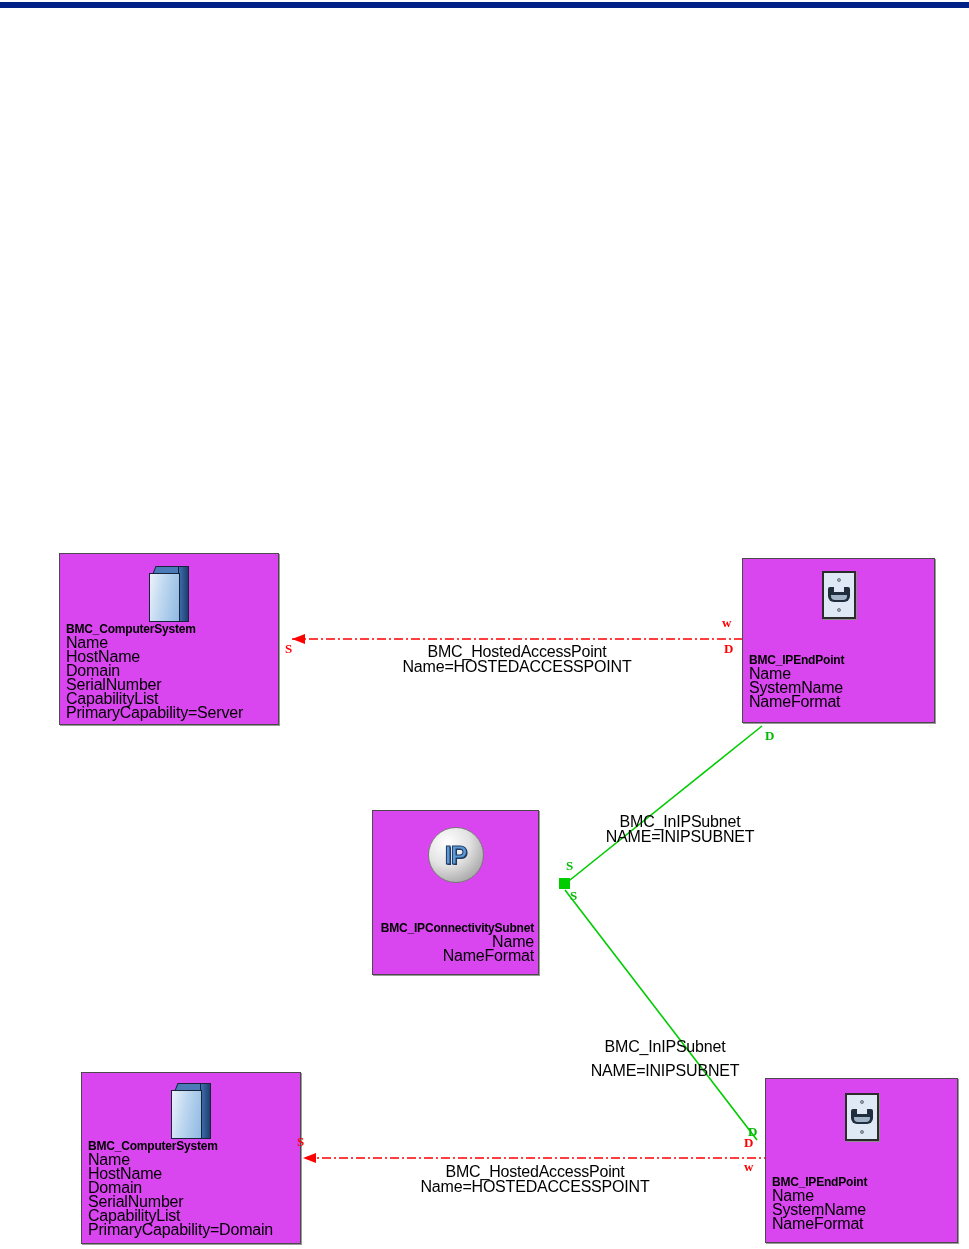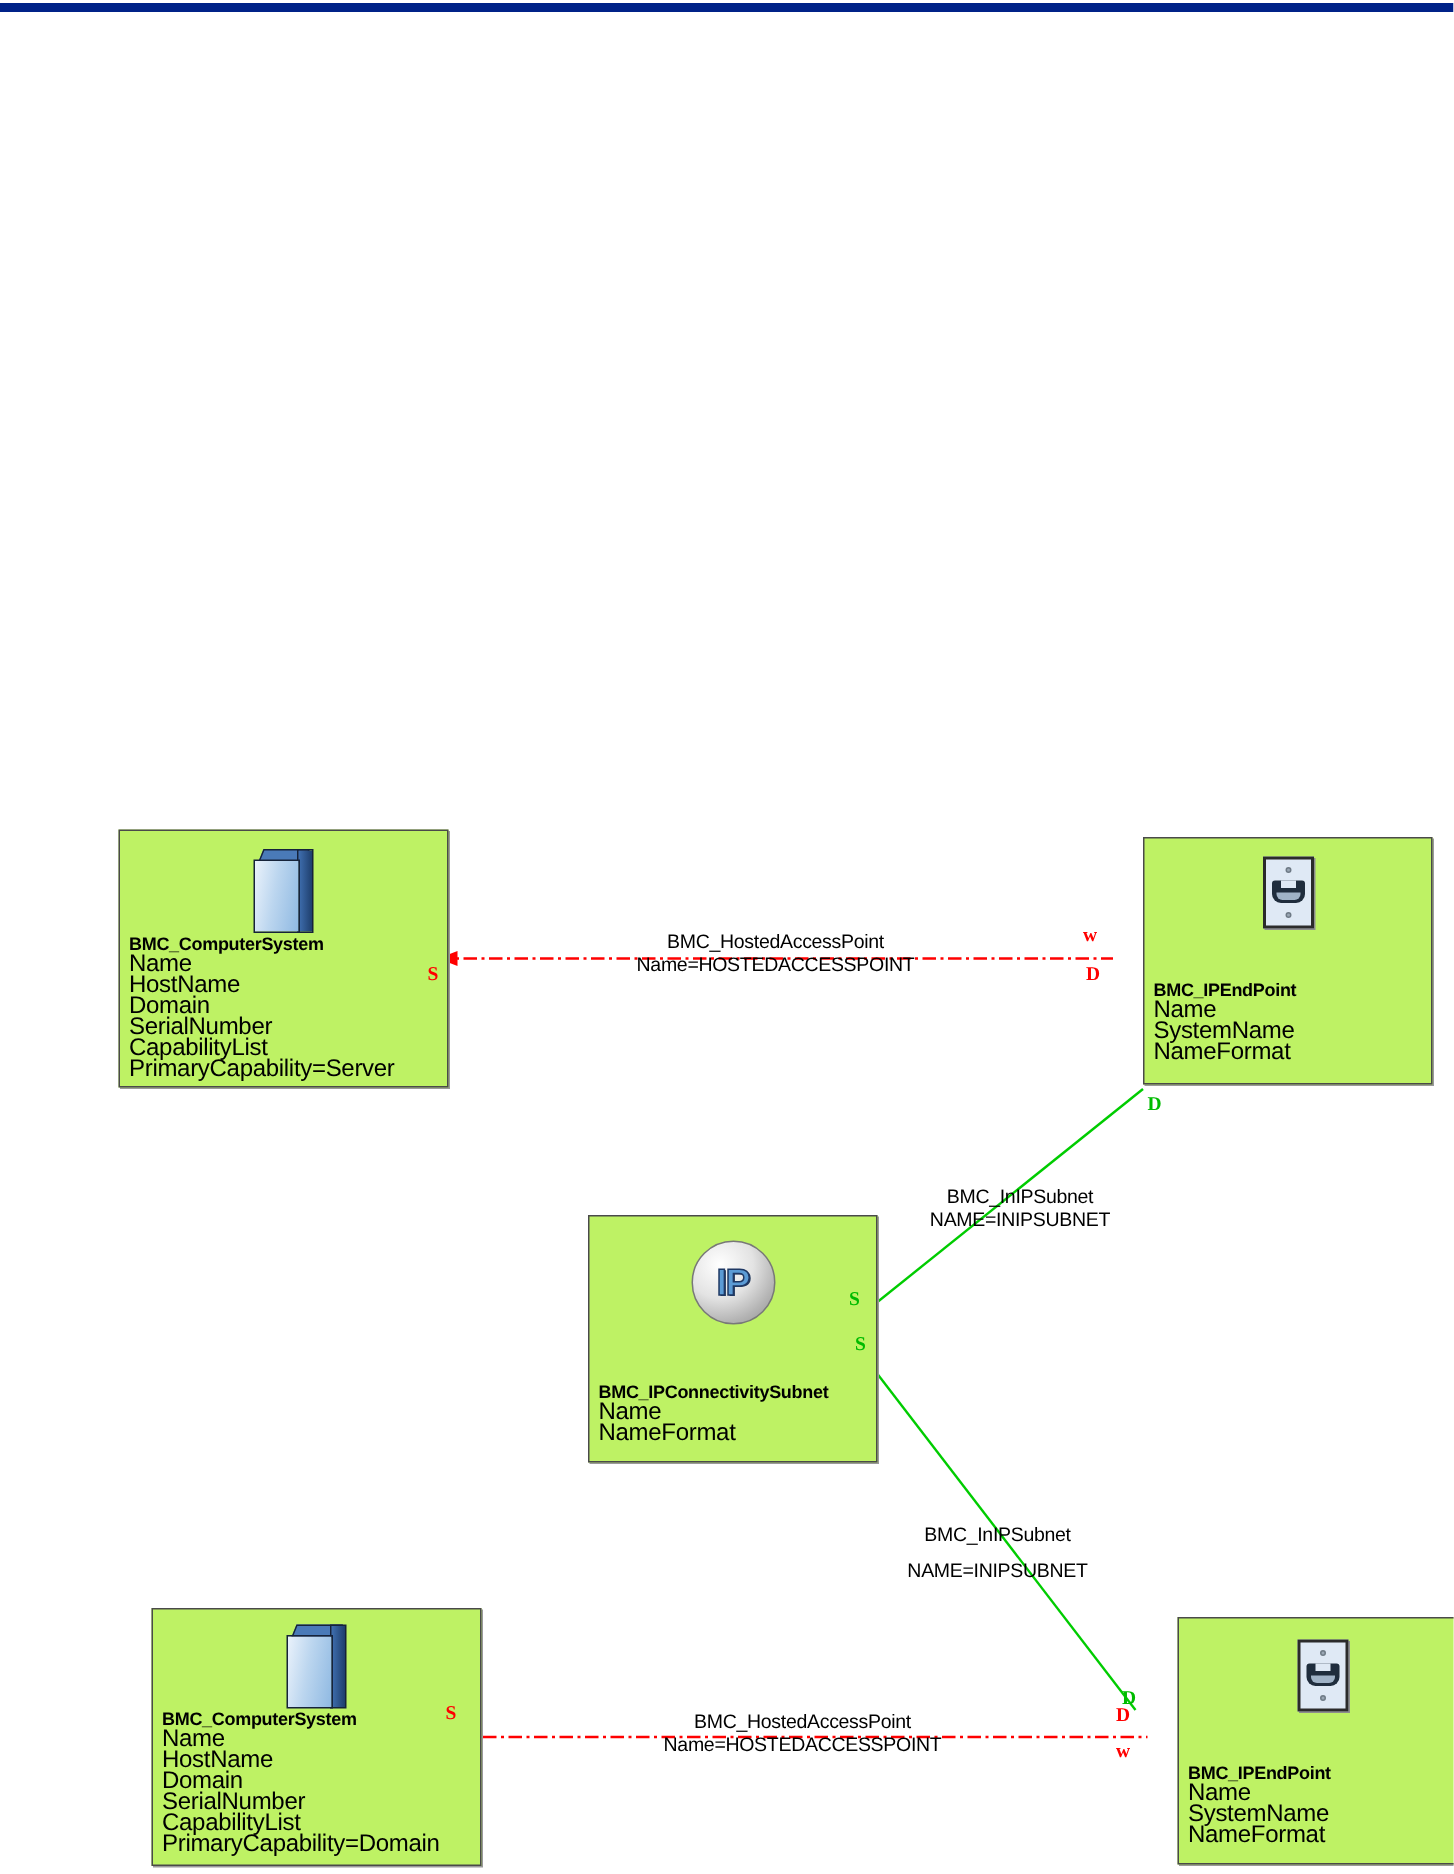--- a/index.html
+++ b/index.html
@@ -2,22 +2,22 @@
 <html><head>
 <meta charset="utf-8">
 <style>
   html,body{margin:0;padding:0;background:#ffffff;}
   body{width:969px;height:1249px;position:relative;overflow:hidden;
        font-family:"Liberation Sans",sans-serif;color:#000;}
   #topbar{position:absolute;left:0;top:2px;width:969px;height:6px;background:#002288;}
   .canvas{position:absolute;left:0;top:0;width:969px;height:1249px;}
   svg.edges{position:absolute;left:0;top:0;width:969px;height:1249px;}
 
-  .node{position:absolute;background:#bef264;border:1px solid #4a4a4a;
-        box-shadow:1px 1px 0 #9a9a9a;box-sizing:border-box;margin-left:20px;}
+  .node{position:absolute;background:#d946ef;border:1px solid #4a4a4a;
+        box-shadow:1px 1px 0 #9a9a9a;box-sizing:border-box;}
   .node .icon{position:absolute;left:0;right:0;display:flex;justify-content:center;}
   .node .attrs{position:absolute;left:6px;right:4px;}
   .node .cls{font-size:12px;font-weight:bold;line-height:14px;letter-spacing:-0.2px;
              white-space:nowrap;}
   .node .at{font-size:16px;line-height:14px;letter-spacing:-0.2px;white-space:nowrap;}
 
   
   .icoServer{position:relative;width:40px;height:56px;}
   .icoServer .side{position:absolute;right:0;top:0;width:11px;height:56px;
       background:linear-gradient(90deg,#3f6fb0,#1f3f6d);border:1px solid #16233a;box-sizing:border-box;}
@@ -43,22 +43,22 @@
 
   
   .icoIP{position:relative;width:56px;height:56px;border-radius:50%;
       background:radial-gradient(circle at 33% 28%,#ffffff 0%,#e3e3e3 42%,#b4b4b4 72%,#8e8e8e 100%);
       border:1px solid #787878;box-sizing:border-box;
       display:flex;align-items:center;justify-content:center;}
   .icoIP span{font-family:"Liberation Sans",sans-serif;font-weight:bold;font-size:25px;
       color:#5b9bd5;-webkit-text-stroke:1px #1f3864;letter-spacing:-1px;
       text-shadow:1px 1px 0 #23395b;}
 
-  .elabel{position:absolute;font-size:13px;line-height:15px;text-align:center;
-      white-space:nowrap;letter-spacing:-0.2px;color:#000;}
+  .elabel{position:absolute;font-size:16px;line-height:15px;text-align:center;
+      white-space:nowrap;letter-spacing:-0.2px;color:#000;margin-top:24px;}
   .mark{position:absolute;font-size:13px;font-weight:bold;font-family:"Liberation Serif",serif;}
   .mark.red{color:#ff0000;}
   .mark.green{color:#00bb00;}
 </style>
 </head>
 <body>
 
 <div id="topbar"></div>
 
 <div class="canvas">
@@ -114,21 +114,21 @@
         </div>
     </div>
     <div class="attrs" style="top:94px;">
       <div class="cls">BMC_IPEndPoint</div>
       <div class="at">Name</div>
       <div class="at">SystemName</div>
       <div class="at">NameFormat</div>
     </div>
   </div>
 
-  <div class="node" style="left:372px;top:810px;width:193px;height:165px;">
+  <div class="node" style="left:372px;top:810px;width:167px;height:165px;text-align:right;">
     <div class="icon" style="top:16px;">
       <div class="icoIP">
           <span>IP</span>
         </div>
     </div>
     <div class="attrs" style="top:110px;">
       <div class="cls">BMC_IPConnectivitySubnet</div>
       <div class="at">Name</div>
       <div class="at">NameFormat</div>
     </div>

